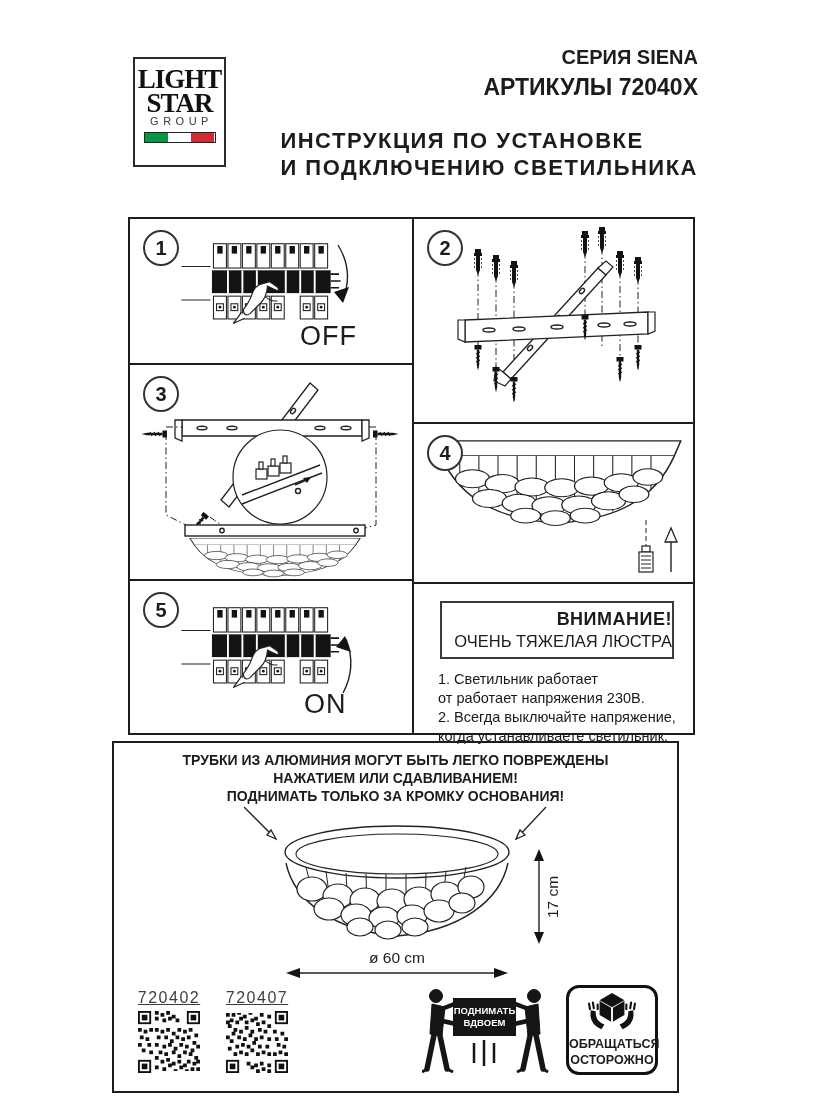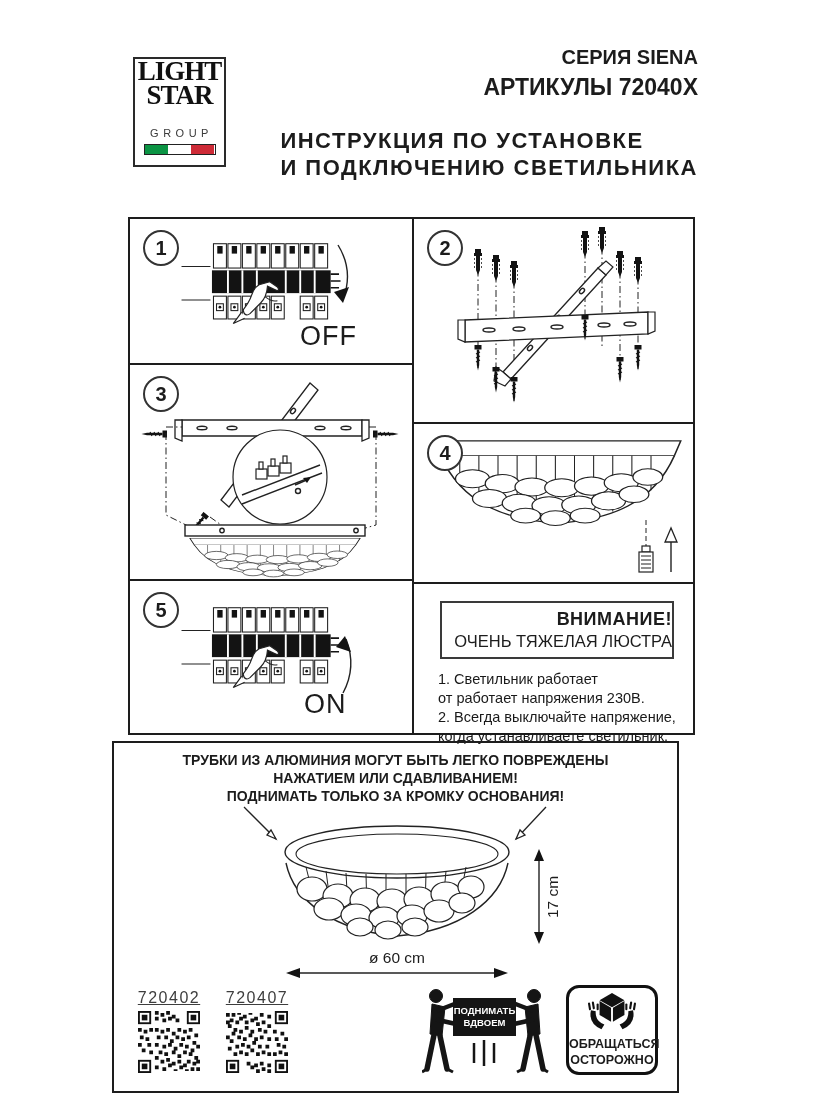--- a/index.html
+++ b/index.html
@@ -1,23 +1,23 @@
 <!DOCTYPE html>
 <html><head>
 <meta charset="utf-8">
 <style>
   html,body{margin:0;padding:0;background:#e8e8e8;}
   .page{position:relative;width:826px;height:1100px;background:#ffffff;margin:0 auto;
         font-family:"Liberation Sans",sans-serif;color:#1c1c1c;overflow:hidden;}
   
   .logo{position:absolute;left:133px;top:57px;width:93px;height:110px;border:2px solid #2a2a2a;
-        box-sizing:border-box;text-align:center;padding-top:0;}
+        box-sizing:border-box;text-align:center;padding-top:8px;}
   .logo-word{font-family:"Liberation Serif",serif;font-weight:bold;font-size:27px;line-height:24px;
              letter-spacing:-1px;color:#111;}
-  .logo-group{font-size:11px;letter-spacing:4.5px;color:#3a3a3a;margin-top:20px;margin-left:4px;}
+  .logo-group{font-size:11px;letter-spacing:4.5px;color:#3a3a3a;margin-top:0;margin-left:4px;}
   .logo-flag{width:70px;height:9px;margin:5px auto 0 auto;border:1px solid #222;display:flex;}
   .logo-flag span{flex:1;height:100%;}
   .hdr-series{position:absolute;right:128px;top:46px;font-size:20px;font-weight:bold;}
   .hdr-articles{position:absolute;right:128px;top:74px;font-size:23px;font-weight:bold;}
   .hdr-title{position:absolute;right:128px;top:127px;font-size:22px;font-weight:bold;
              line-height:27px;letter-spacing:1.5px;}
   
   #grid{position:absolute;left:128px;top:217px;width:567px;height:518px;border:2px solid #1d1d1d;box-sizing:border-box;}
   .vdiv{position:absolute;left:282px;top:0;width:2px;height:514px;background:#1d1d1d;}
   .cell{position:absolute;box-sizing:border-box;}

